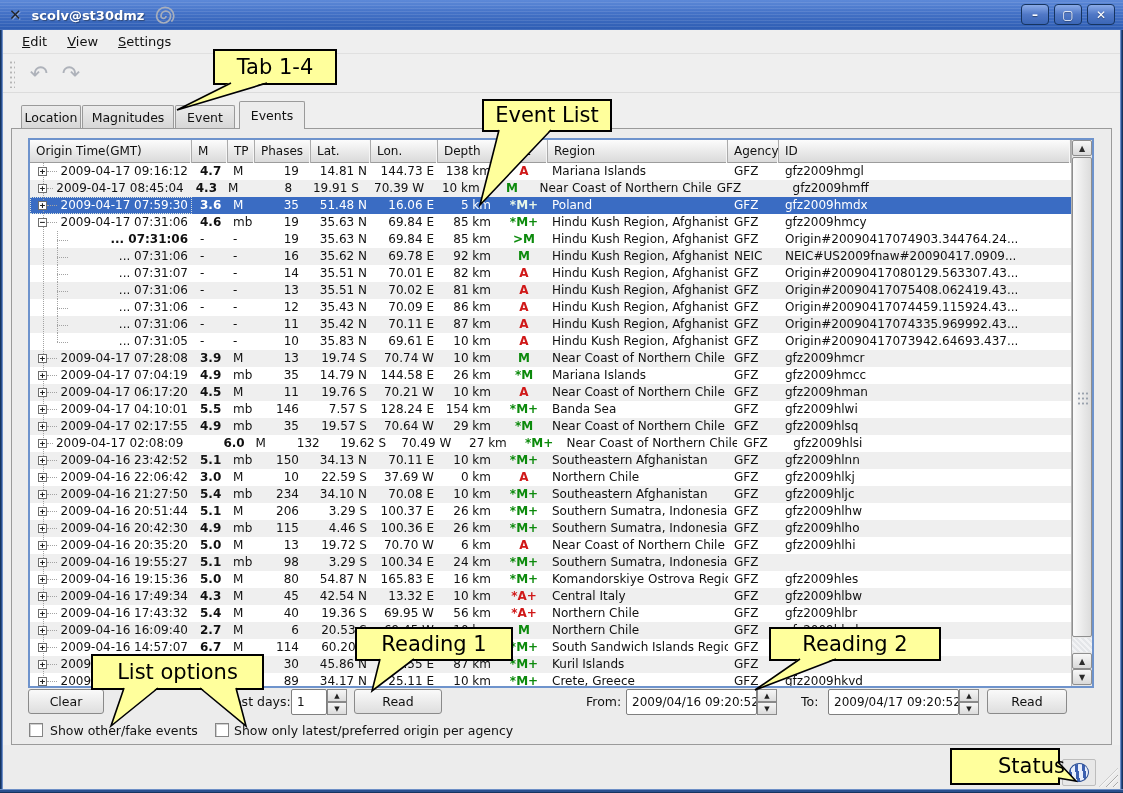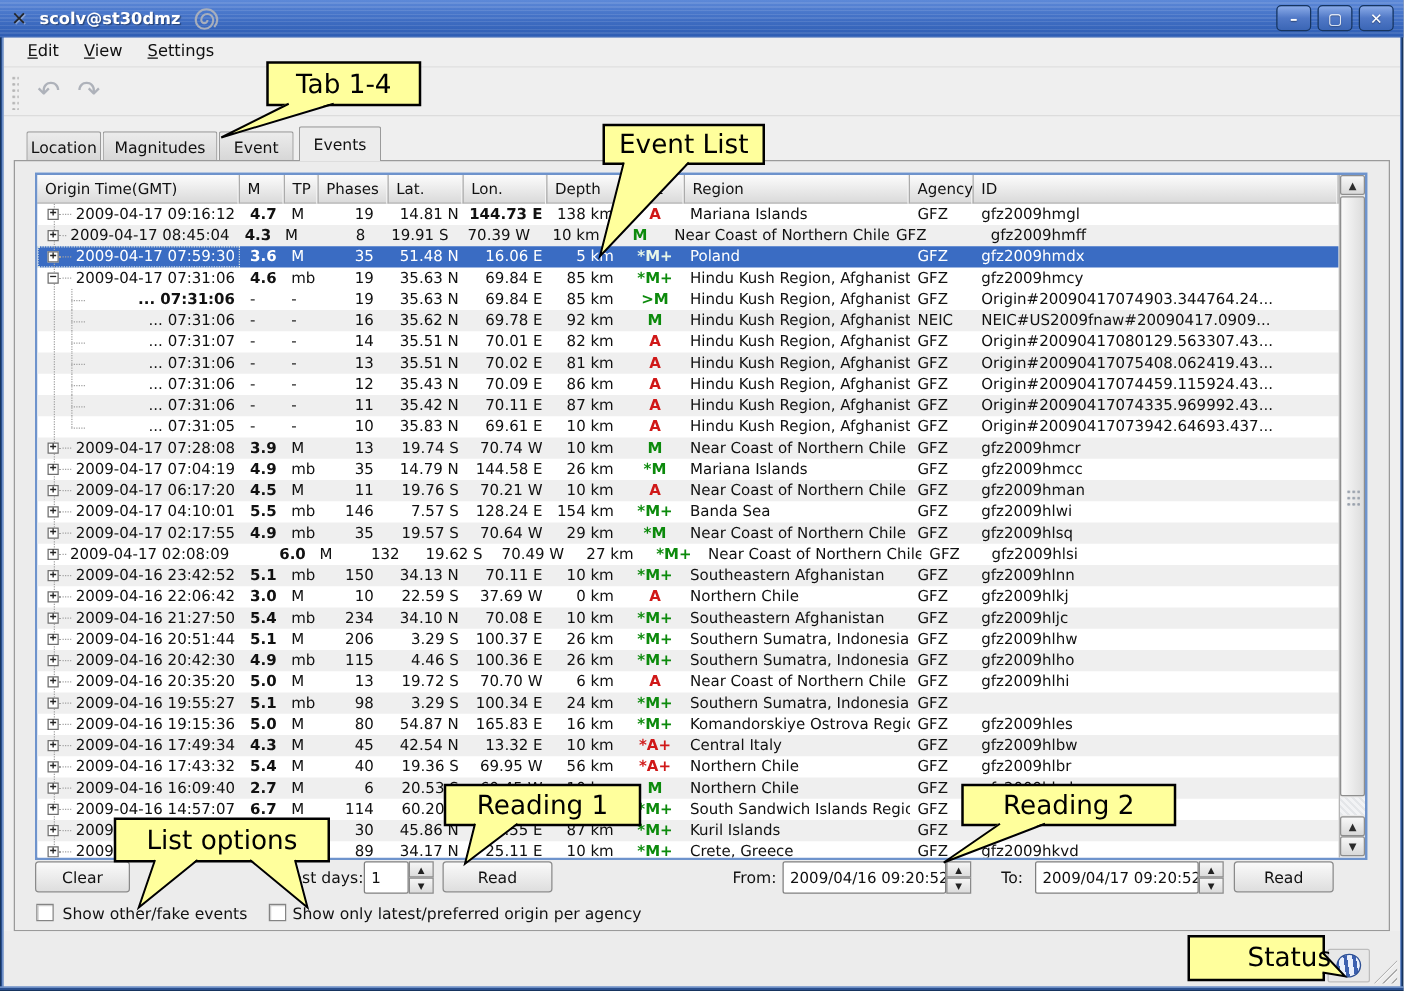--- a/index.html
+++ b/index.html
@@ -189,21 +189,21 @@
             <span class="exp-wrap">
               <span class="exp-box">+</span>
               <span class="exp-stub"></span>
             </span>
             <span class="tval">2009-04-17 09:16:12</span>
           </div>
           <div class="cell c-m" style="width: 36px;">4.7</div>
           <div class="cell c-tp" style="width: 27px;">M</div>
           <div class="cell c-ph" style="width: 56px;">19</div>
           <div class="cell c-num" style="width: 60px;">14.81 N</div>
-          <div class="cell c-num" style="width: 67px; font-weight: bold;">144.73 E</div>
+          <div class="cell c-num" style="width: 67px;">144.73 E</div>
           <div class="cell c-dep" style="width: 62px;">138 km</div>
           <div class="cell c-stat stat-red" style="width: 48px;">A</div>
           <div class="cell c-reg" style="width: 180px;">Mariana Islands</div>
           <div class="cell c-ag" style="width: 51px;">GFZ</div>
           <div class="cell c-id" style="width: 292px;">gfz2009hmgl</div>
         </div>
         <div class="trow event alt">
           <div class="cell c-time" style="width: 162px;">
             <span class="exp-wrap">
               <span class="exp-box">+</span>

